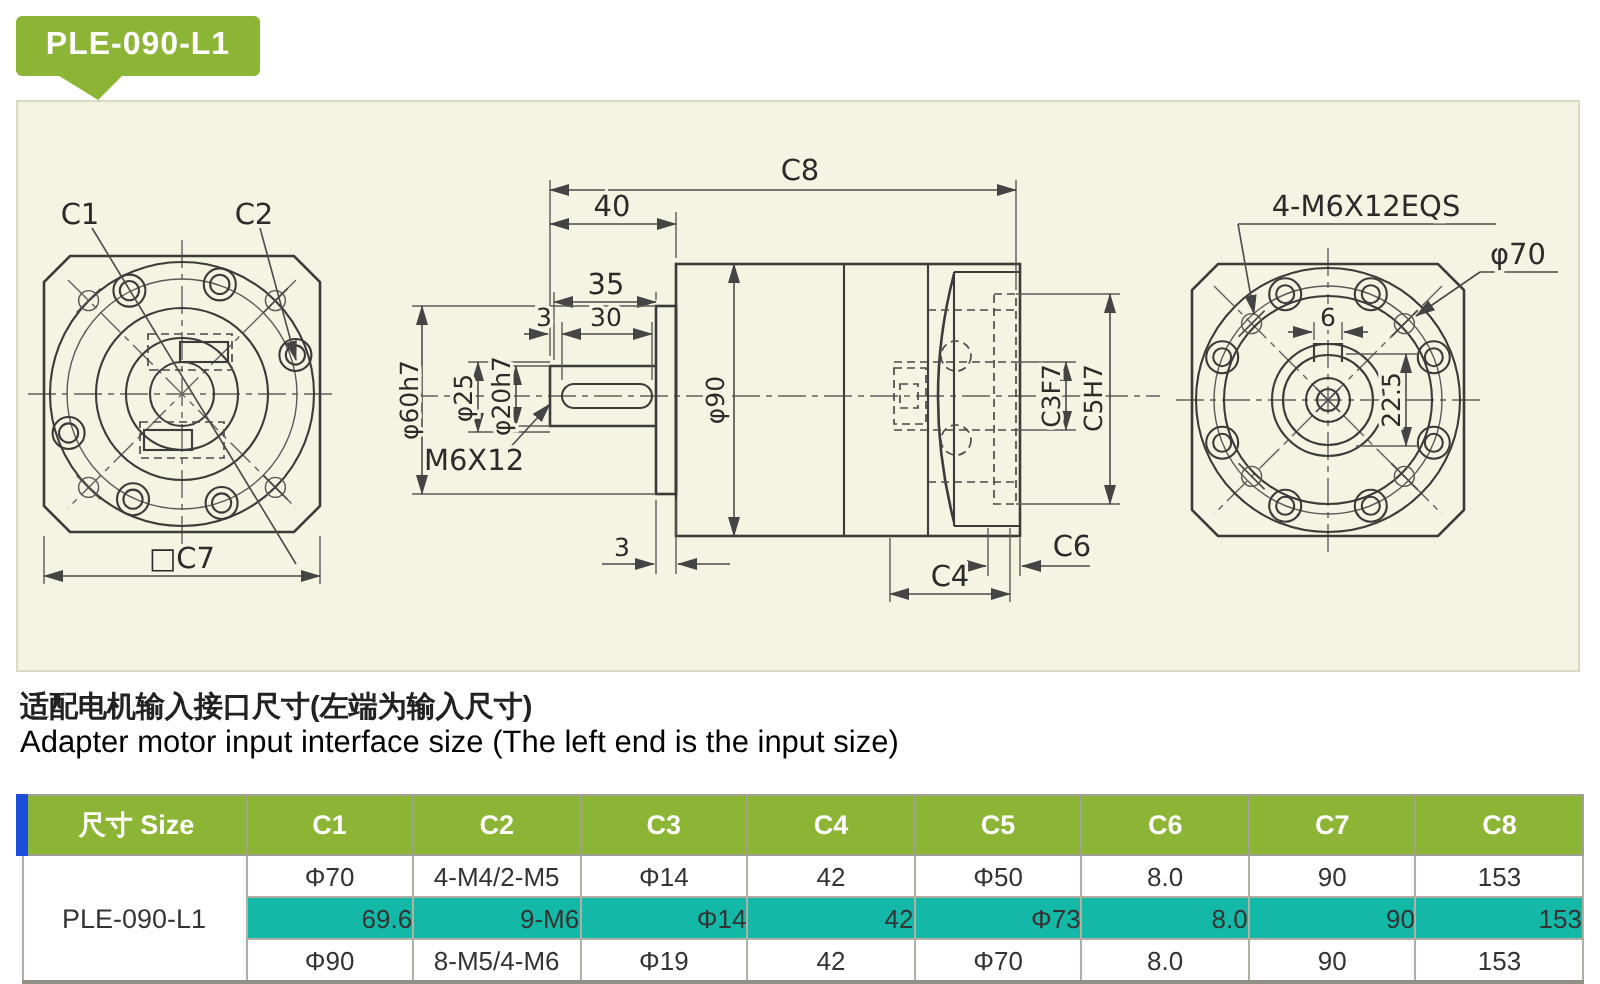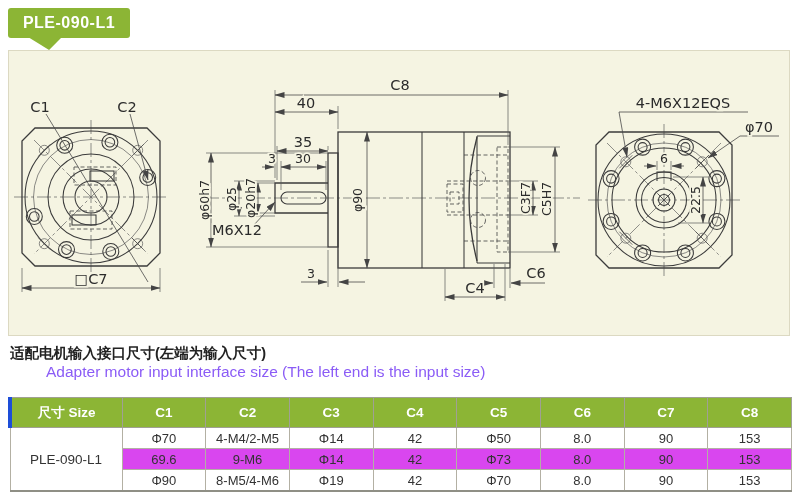--- a/index.html
+++ b/index.html
@@ -22,29 +22,29 @@
   svg.draw .md{stroke:#3b3b3b;stroke-width:1.05;fill:none;}
   svg.draw .tn{stroke:#5a5a5a;stroke-width:.7;fill:none;}
   svg.draw .cl{stroke:#606060;stroke-width:.7;fill:none;stroke-dasharray:14 3 3 3;}
   svg.draw .hd{stroke:#4a4a4a;stroke-width:.85;fill:none;stroke-dasharray:4 2.5;}
   svg.draw .dm{stroke:#4a4a4a;stroke-width:.8;fill:none;}
   svg.draw text{font:12.5px "DejaVu Sans",sans-serif;fill:#2b2b2b;text-anchor:middle;
     stroke:#f5f4e2;stroke-width:3.5px;paint-order:stroke;}
   svg.draw text.big{font-size:14.5px;}
   
   .cap-zh{position:absolute;left:10px;top:344px;font-size:14.5px;color:#222;font-weight:bold;}
-  .cap-en{position:absolute;left:10px;top:363px;font-size:15.5px;color:#8b5cf6;margin-left:36px;}
+  .cap-en{position:absolute;left:10px;top:363px;font-size:15.5px;color:#000000;}
   
   table.spec{position:absolute;left:8px;top:397px;width:784px;border-collapse:collapse;
     font-size:13px;color:#333;table-layout:fixed;border:1px solid #a8a599;border-bottom:2px solid #8f8f85;}
   table.spec th{background:#8cb535;color:#fff;font-weight:bold;height:27px;
     border:1px solid #a0a093;border-left:1px solid #c3d489;font-size:13.5px;}
-  table.spec th:first-child{border-left:4px solid #1d4ed8;}
+  table.spec th:first-child{border-left:6px solid #1d4ed8;}
   table.spec td{border:1px solid #b3b0a3;text-align:center;height:20px;padding:0;background:#fff;}
-  table.spec tr.alt td{background:#d946ef;}
+  table.spec tr.alt td{background:#14b8a6;text-align:right;}
   table.spec td.rowlabel{background:#fff;font-size:13.5px;}
 </style>
 </head>
 <body>
 
 <div class="badge">
   <span>PLE-090-L1</span>
 </div>
 <div class="badge-tail"></div>
 

